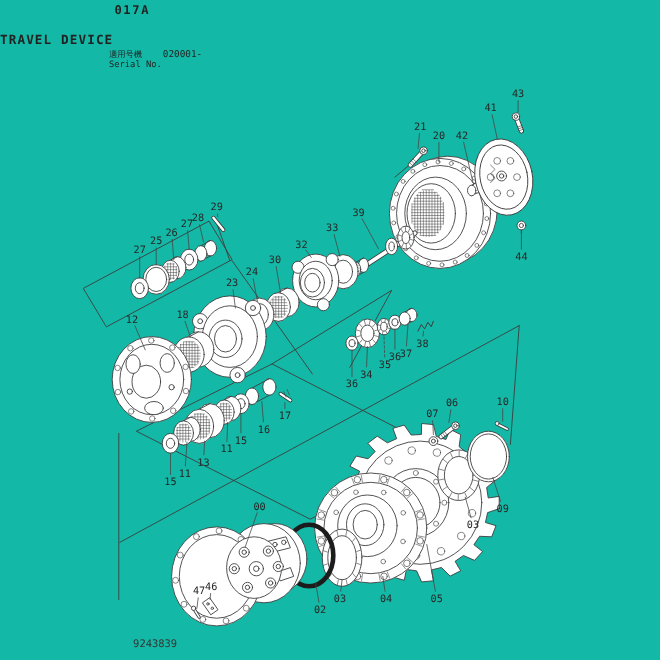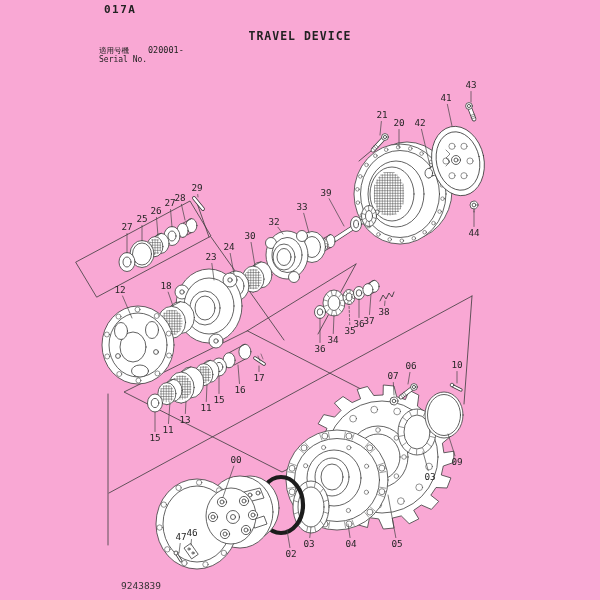--- a/index.html
+++ b/index.html
@@ -1,22 +1,22 @@
 <!DOCTYPE html>
 <html><head>
 <meta charset="utf-8">
 <style>
   html,body{margin:0;padding:0;}
-  .page{position:relative;width:600px;height:600px;background:#f9a8d4;overflow:hidden;
+  .page{position:relative;width:600px;height:600px;background:#14b8a6;overflow:hidden;
         font-family:"DejaVu Sans Mono","Liberation Sans",sans-serif;color:#222;}
   .code{position:absolute;left:104px;top:3px;font-size:11px;font-weight:bold;letter-spacing:1.5px;}
   .title-jp{position:absolute;left:0;top:12px;width:600px;text-align:center;
             font-size:13.5px;font-weight:bold;letter-spacing:4px;
             font-family:"Liberation Sans",sans-serif;}
-  .title-en{position:absolute;left:0;top:29px;width:600px;text-align:center;
+  .title-en{position:absolute;left:0;top:29px;width:600px;text-align:left;
             font-size:11.5px;font-weight:bold;letter-spacing:1px;}
   .serial{position:absolute;left:99px;top:46px;font-size:8px;line-height:8px;}
   .serial .jp{font-size:7.5px;font-family:Liberation Serif, serif;}
   .serial .val{margin-left:19px;font-size:8.5px;}
   .serial .en{display:block;margin-top:1px;font-size:8px;}
   .docnum{position:absolute;left:121px;top:580px;font-size:9.5px;color:#333;}
   svg.dwg{position:absolute;left:0;top:0;}
   .plabel{font-family:"DejaVu Sans Mono",monospace;font-size:9.3px;fill:#262626;}
 </style>
 </head>

